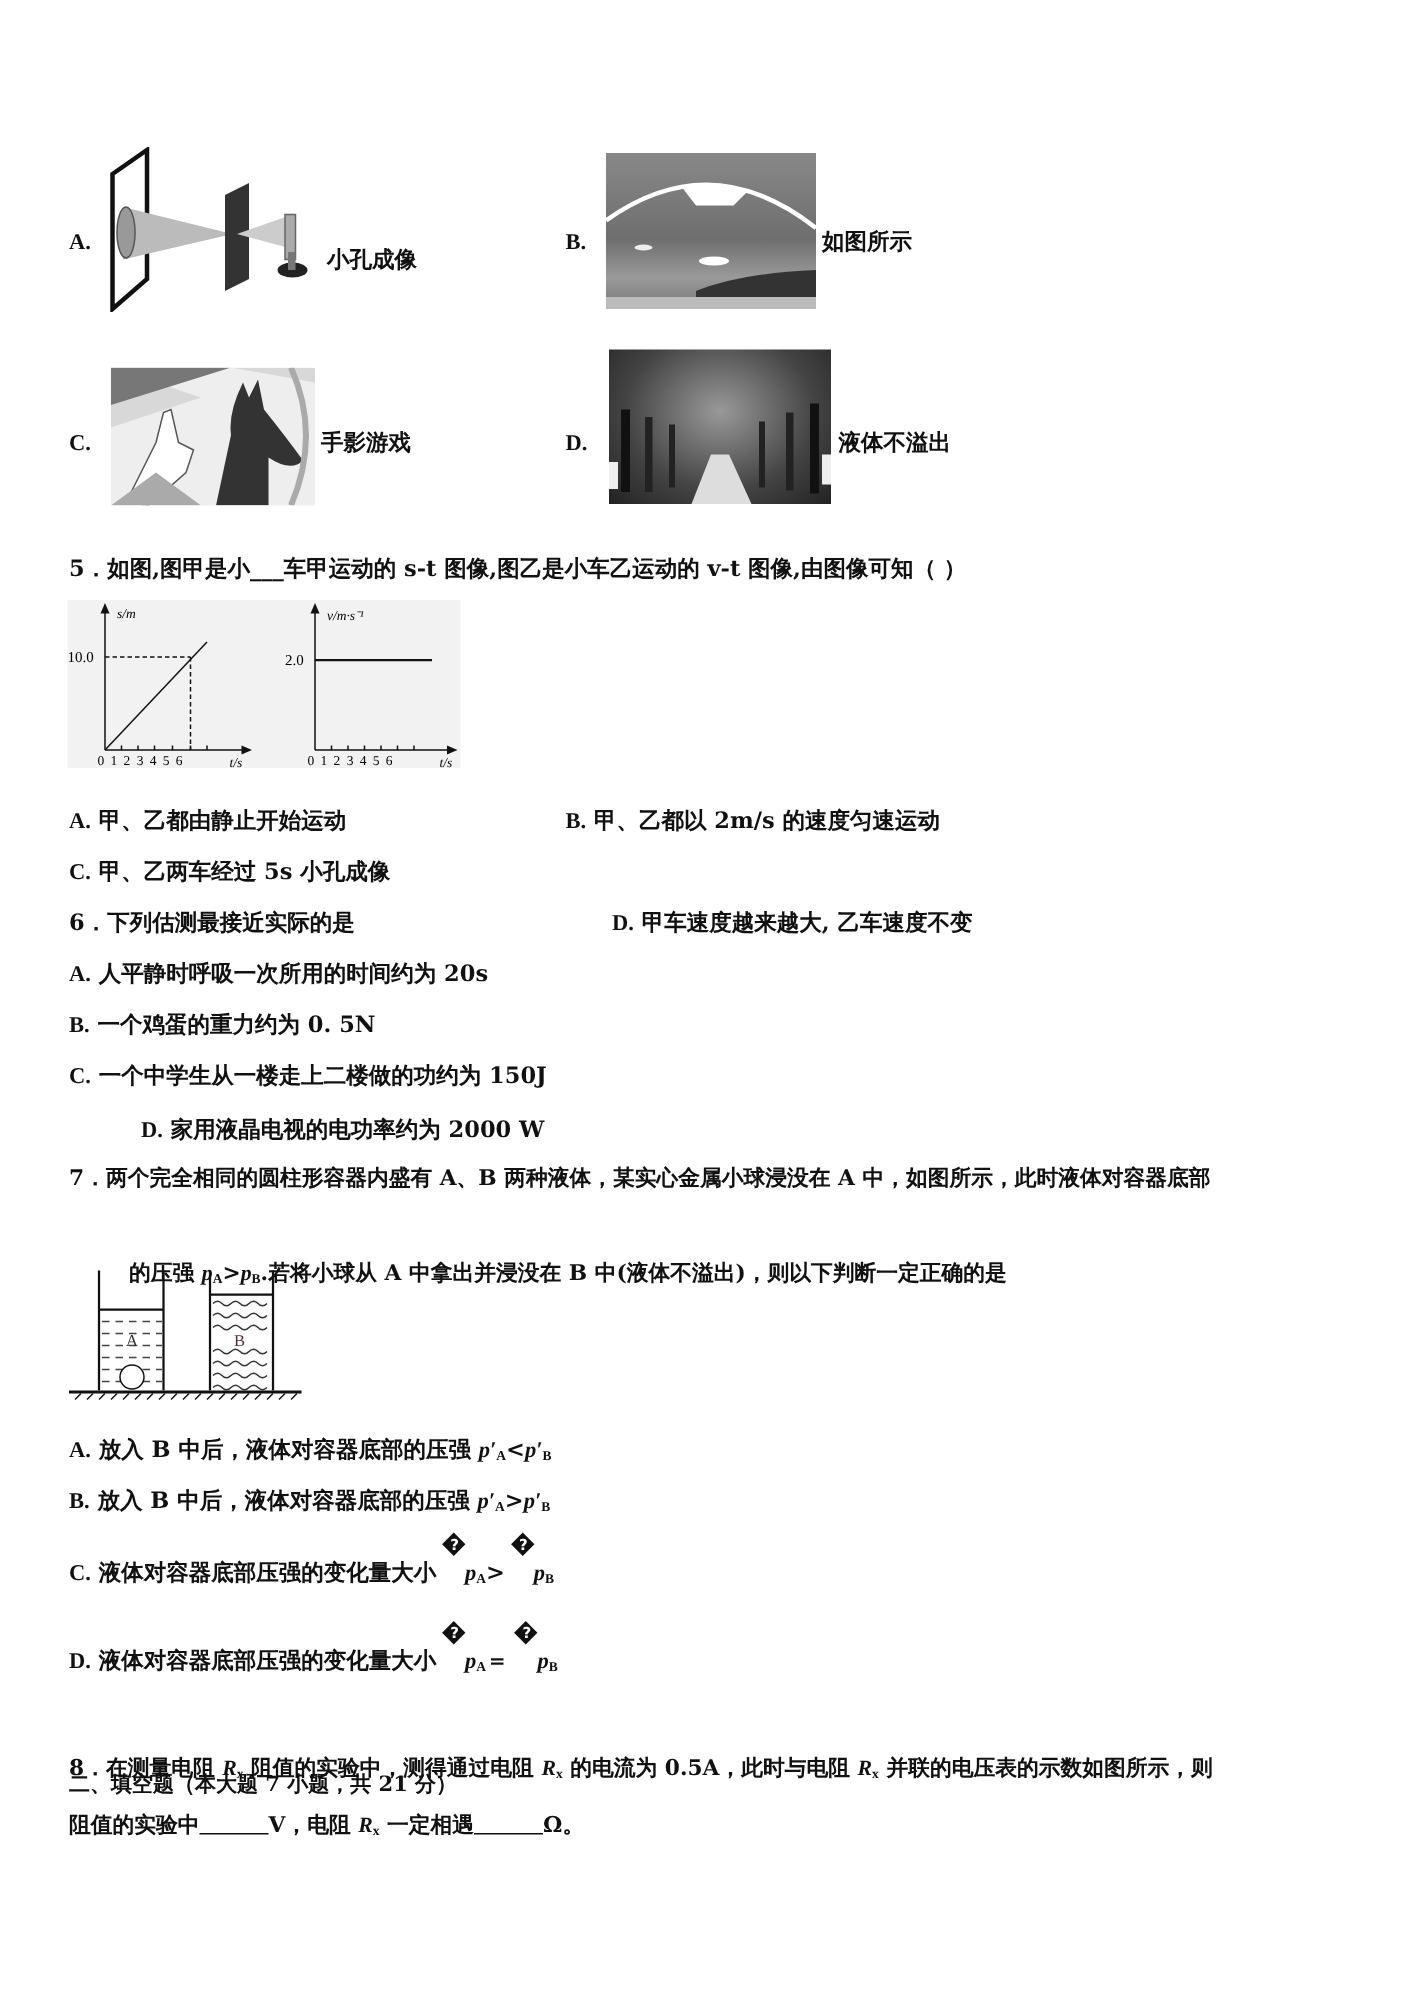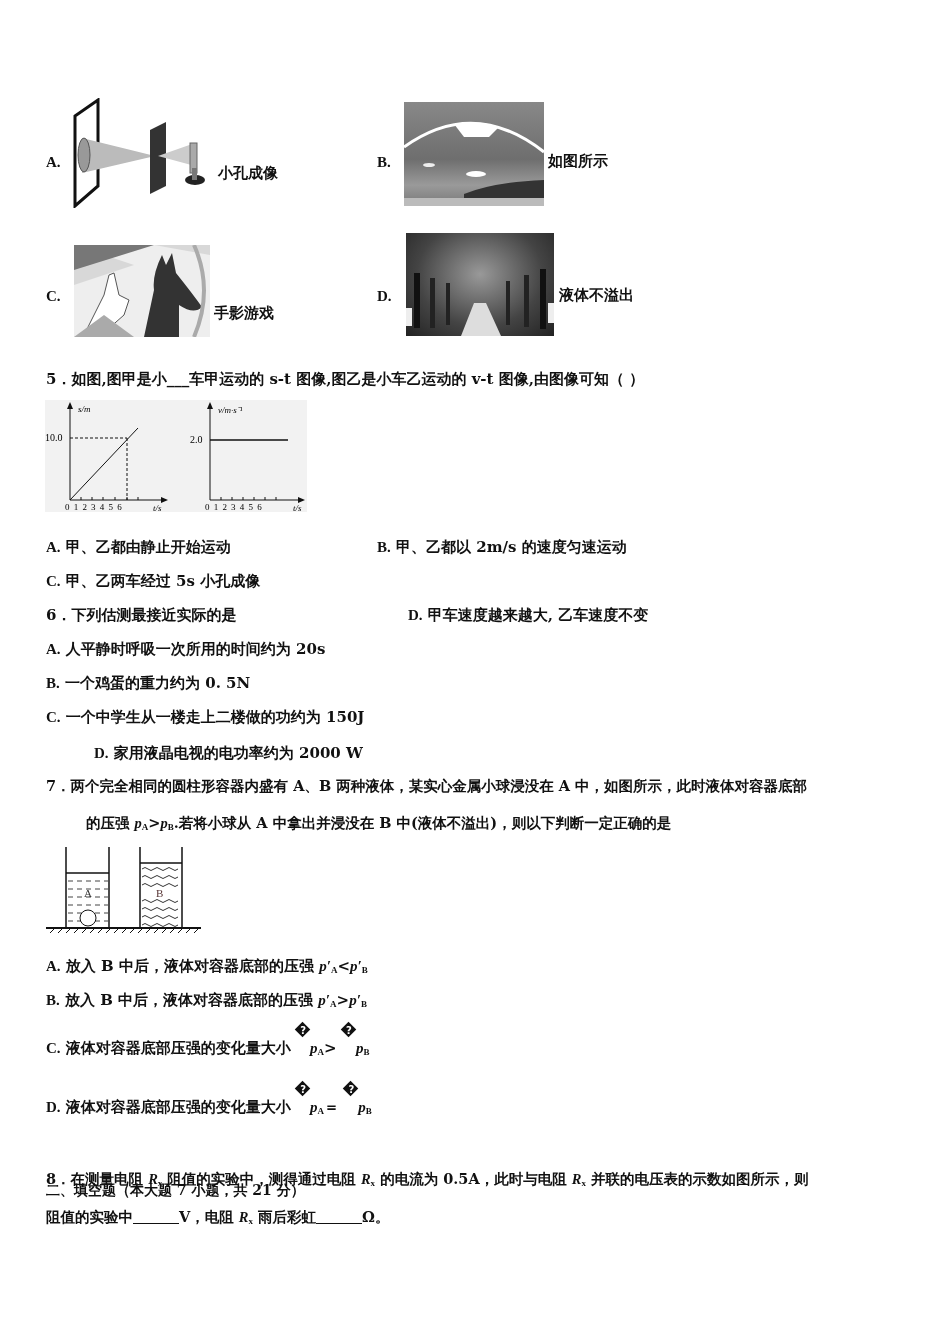--- a/index.html
+++ b/index.html
@@ -53,21 +53,21 @@
   <svg width="136" height="92" viewBox="0 0 136 92">
     <rect width="136" height="92" fill="#d8d8d8"></rect>
     <polygon points="0,0 80,0 136,10 136,92 0,92 0,40 60,20" fill="#eee"></polygon>
     <polygon points="0,0 80,0 0,25" fill="#777"></polygon>
     <path d="M70,92 L80,45 Q78,30 88,10 L92,20 L98,8 L102,28 Q118,48 128,62 Q120,70 105,60 L105,92 Z" fill="#333"></path>
     <path d="M10,90 L30,50 L35,30 L40,28 L45,50 L55,55 L50,70 L25,92 Z" fill="#fff" stroke="#555"></path>
     <path d="M0,92 L30,70 L60,92 Z" fill="#aaa"></path>
     <path d="M120,0 Q140,45 120,92" stroke="#aaa" stroke-width="4" fill="none"></path>
   </svg>
 </div>
-<span class="caption" style="left:214px;top:304px;font-family:Liberation Serif, serif;">手影游戏</span>
+<span class="caption" style="left:214px;top:286px;font-family:Liberation Serif, serif;">手影游戏</span>
 
 <span class="line opt-letter" style="left:377px;top:286px;">D.</span>
 <div class="img-box" style="left:406px;top:233px;width:148px;height:103px;background:radial-gradient(ellipse at 50% 40%,#999,#444 60%,#222);">
   <svg width="148" height="103" viewBox="0 0 148 103">
     <rect x="8" y="40" width="6" height="55" fill="#111"></rect>
     <rect x="24" y="45" width="5" height="50" fill="#222"></rect>
     <rect x="40" y="50" width="4" height="42" fill="#222"></rect>
     <rect x="100" y="48" width="4" height="44" fill="#222"></rect>
     <rect x="118" y="42" width="5" height="52" fill="#222"></rect>
     <rect x="134" y="36" width="6" height="60" fill="#111"></rect>
@@ -128,21 +128,21 @@
 <div class="line" style="left:46px;top:571px;"><span class="opt-letter">C.</span> <span>甲、乙两车经过 5s 小孔成像</span></div>
 <div class="line" style="left:377px;top:605px;margin-left:31px;"><span class="opt-letter">D.</span> <span>甲车速度越来越大, 乙车速度不变</span></div>
 
 <div class="line" style="left:46px;top:605px;">6．下列估测最接近实际的是</div>
 <div class="line" style="left:46px;top:639px;"><span class="opt-letter">A.</span> <span>人平静时呼吸一次所用的时间约为 20s</span></div>
 <div class="line" style="left:46px;top:673px;"><span class="opt-letter">B.</span> <span>一个鸡蛋的重力约为 0. 5N</span></div>
 <div class="line" style="left:46px;top:707px;"><span class="opt-letter">C.</span> <span>一个中学生从一楼走上二楼做的功约为 150J</span></div>
 <div class="line" style="left:46px;top:743px;margin-left:48px;"><span class="opt-letter">D.</span> <span>家用液晶电视的电功率约为 2000 W</span></div>
 
 <div class="line" style="left:46px;top:776px;font-size:14.5px;text-align:right;">7．两个完全相同的圆柱形容器内盛有 A、B 两种液体，某实心金属小球浸没在 A 中，如图所示，此时液体对容器底部</div>
-<div class="line" style="left:46px;top:813px;font-size:14.5px;padding-left:40px;">
+<div class="line" style="left:46px;top:839px;font-size:14.5px;padding-left:40px;">
   <span>的压强 </span><span class="it">p</span><span class="sub">A</span><span>&gt;</span><span class="it">p</span><span class="sub">B</span><span>.若将小球从 A 中拿出并浸没在 B 中(液体不溢出)，则以下判断一定正确的是</span>
 </div>
 
 <div class="img-box" style="left:46px;top:845px;width:160px;height:90px;">
   <svg width="160" height="90" viewBox="0 0 160 90">
     <line x1="20" y1="2" x2="20" y2="82" stroke="#111" stroke-width="1.5"></line>
     <line x1="63" y1="2" x2="63" y2="82" stroke="#111" stroke-width="1.5"></line>
     <line x1="20" y1="28" x2="63" y2="28" stroke="#111" stroke-width="1.5"></line>
     <g stroke="#444" stroke-dasharray="5,4">
         <line x1="22" y1="36" x2="62" y2="36"></line>
@@ -196,14 +196,14 @@
 <div class="line" style="left:46px;top:990px;"><span class="opt-letter">B.</span> <span>放入 B 中后，液体对容器底部的压强 </span><span class="it">p′</span><span class="sub">A</span><span>&gt;</span><span class="it">p′</span><span class="sub">B</span></div>
 <div class="line" style="left:46px;top:1038px;"><span class="opt-letter">C.</span> <span>液体对容器底部压强的变化量大小 </span><span class="diamond"><span></span><b>?</b></span><span class="it">p</span><span class="sub">A</span><span>&gt;</span> <span class="diamond"><span></span><b>?</b></span><span class="it">p</span><span class="sub">B</span></div>
 <div class="line" style="left:46px;top:1097px;"><span class="opt-letter">D.</span> <span>液体对容器底部压强的变化量大小 </span><span class="diamond"><span></span><b>?</b></span><span class="it">p</span><span class="sub">A</span><span>＝</span> <span class="diamond"><span></span><b>?</b></span><span class="it">p</span><span class="sub">B</span></div>
 
 <div class="line" style="left:46px;top:1180px;font-size:14px;">二、填空题（本大题 7 小题，共 21 分）</div>
 
 <div class="line" style="left:46px;top:1169px;font-size:14.5px;">
   <span>8．在测量电阻 </span><span class="it">R</span><span class="sub">x</span><span> 阻值的实验中，测得通过电阻 </span><span class="it">R</span><span class="sub">x</span><span> 的电流为 0.5A，此时与电阻 </span><span class="it">R</span><span class="sub">x</span><span> 并联的电压表的示数如图所示，则</span>
 </div>
 <div class="line" style="left:46px;top:1207px;font-size:14.5px;">
-  <span>阻值的实验中</span><span class="blank"></span><span>V，电阻 </span><span class="it">R</span><span class="sub">x</span><span> 雨后彩虹</span><span class="blank"></span><span>Ω。</span>
+  <span>阻值的实验中</span><span class="blank"></span><span>V，电阻 </span><span class="it">R</span><span class="sub">x</span><span> 一定相遇</span><span class="blank"></span><span>Ω。</span>
 </div>
 
 </body></html>

